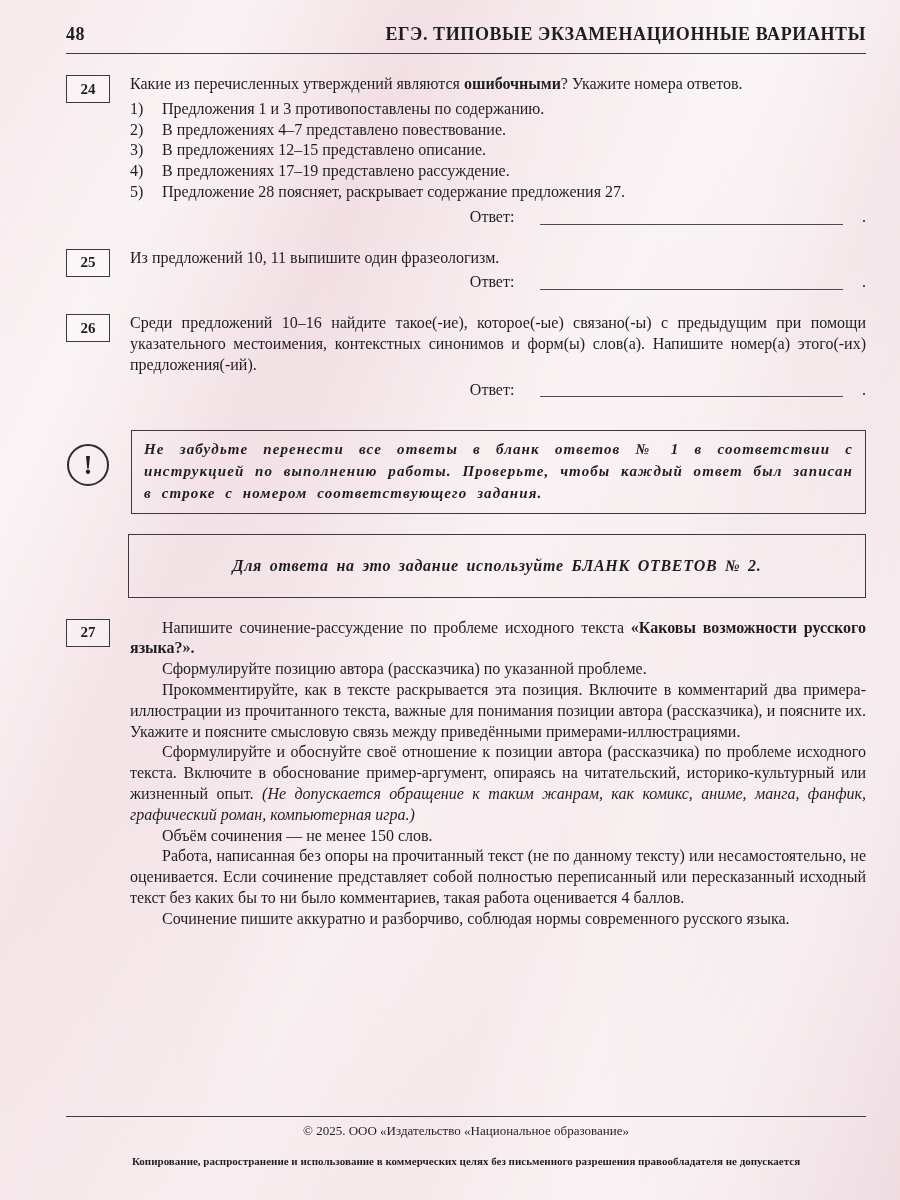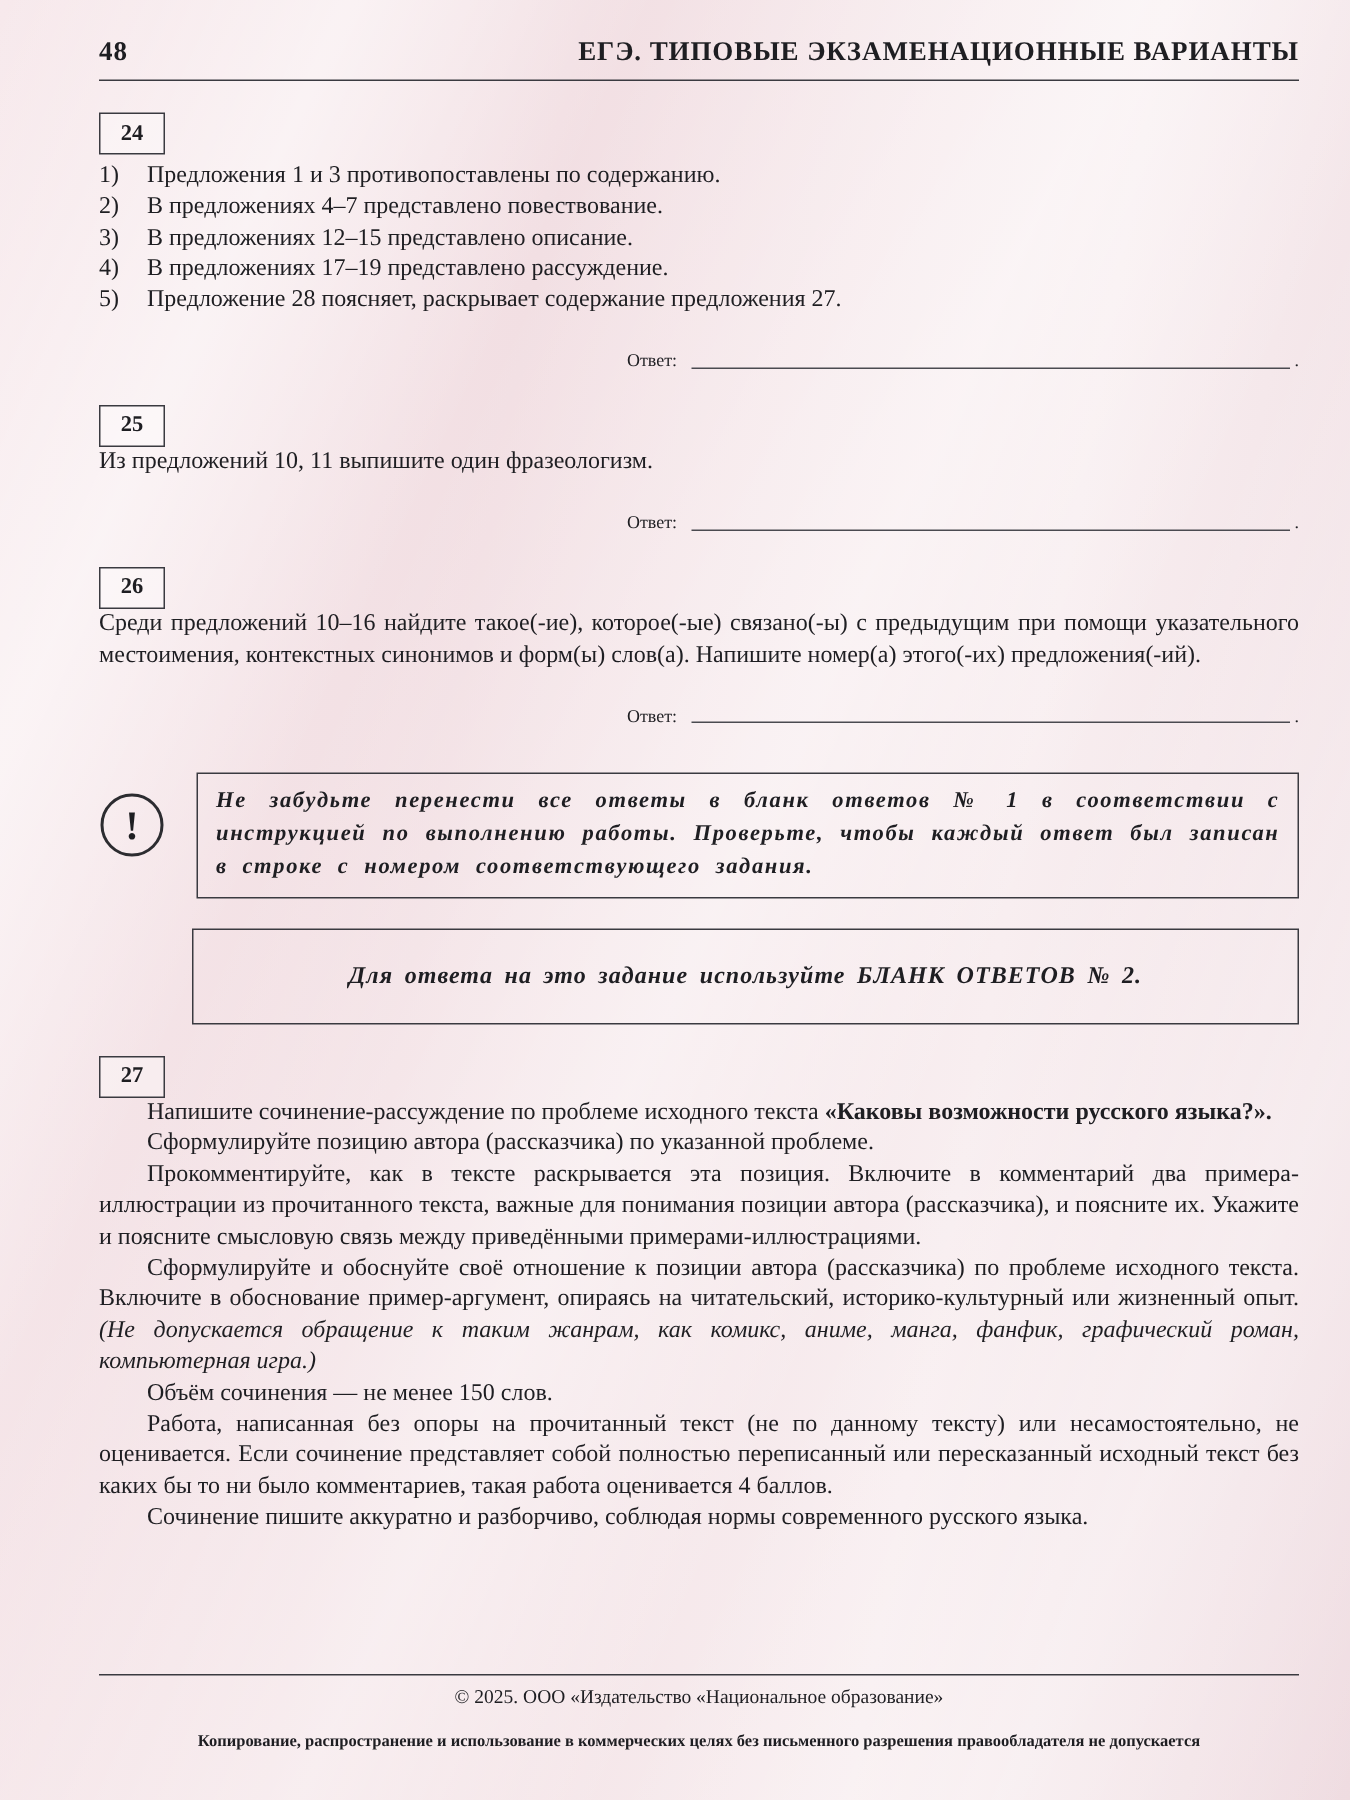--- a/index.html
+++ b/index.html
@@ -11,31 +11,31 @@
       linear-gradient(115deg, rgba(255,255,255,0) 0%, rgba(255,255,255,.55) 16%, rgba(255,255,255,0) 30%,
                       rgba(255,255,255,.45) 52%, rgba(255,255,255,0) 66%, rgba(255,255,255,.35) 84%, rgba(255,255,255,0) 100%),
       linear-gradient(100deg,#f7e9ec 0%,#f2dfe3 35%,#f8eef0 70%,#efdce1 100%);
   }
   .page{padding:24px 34px 0 66px;}
   
   .hdr{display:flex;justify-content:space-between;align-items:baseline;
        font-weight:bold;font-size:18px;letter-spacing:.6px;
        border-bottom:1.6px solid #3a3a40;padding-bottom:8px;}
   
-  .task{display:flex;margin-top:20px;flex-direction:column;}
+  .task{display:flex;margin-top:20px;}
   .tnum{width:42px;height:26px;border:1.6px solid #3a3a40;flex-shrink:0;
         display:flex;align-items:center;justify-content:center;
         font-weight:bold;font-size:15px;margin-right:20px;margin-top:1px;
         background:rgba(255,255,255,.35);}
   .tbody{flex:1;font-size:16px;line-height:1.3;text-align:justify;}
   .opts{margin-top:4px;}
   .opt{display:flex;}
   .opt-num{width:32px;flex-shrink:0;}
   .opt-text{flex:1;}
-  .answer{display:flex;align-items:flex-end;margin-top:20px;font-size:12px;}
+  .answer{display:flex;align-items:flex-end;margin-top:4px;font-size:16px;gap:16px;}
   .answer-spacer{width:44%;}
   .answer-line{flex:1;border-bottom:1px solid #4a4a50;margin:0 3px 3px 10px;height:14px;}
   
   .warn-row{display:flex;margin-top:30px;}
   .warn-icon{width:38px;height:38px;border:2.4px solid #2c2c30;border-radius:50%;
              flex-shrink:0;display:flex;align-items:center;justify-content:center;
              font-weight:bold;font-size:27px;margin:14px 22px 0 1px;}
   .warn-box{flex:1;border:1.5px solid #3a3a40;padding:8px 12px;
             font-weight:bold;font-style:italic;font-size:15px;line-height:1.45;
             text-align:justify;letter-spacing:1.1px;word-spacing:5px;}
@@ -58,20 +58,21 @@
 <div class="page">
 
   <div class="hdr">
     <span>48</span>
     <span>ЕГЭ. ТИПОВЫЕ ЭКЗАМЕНАЦИОННЫЕ ВАРИАНТЫ</span>
   </div>
 
   <div class="task">
     <div class="tnum">24</div>
     <div class="tbody">
+      <div><span>Какие из перечисленных утверждений являются </span><b>ошибочными</b><span>? Укажите номера ответов.</span></div>
       <div class="opts">
         <div class="opt">
             <span class="opt-num">1)</span>
             <span class="opt-text">Предложения 1 и 3 противопоставлены по содержанию.</span>
           </div>
         <div class="opt">
             <span class="opt-num">2)</span>
             <span class="opt-text">В предложениях 4–7 представлено повествование.</span>
           </div>
         <div class="opt">

